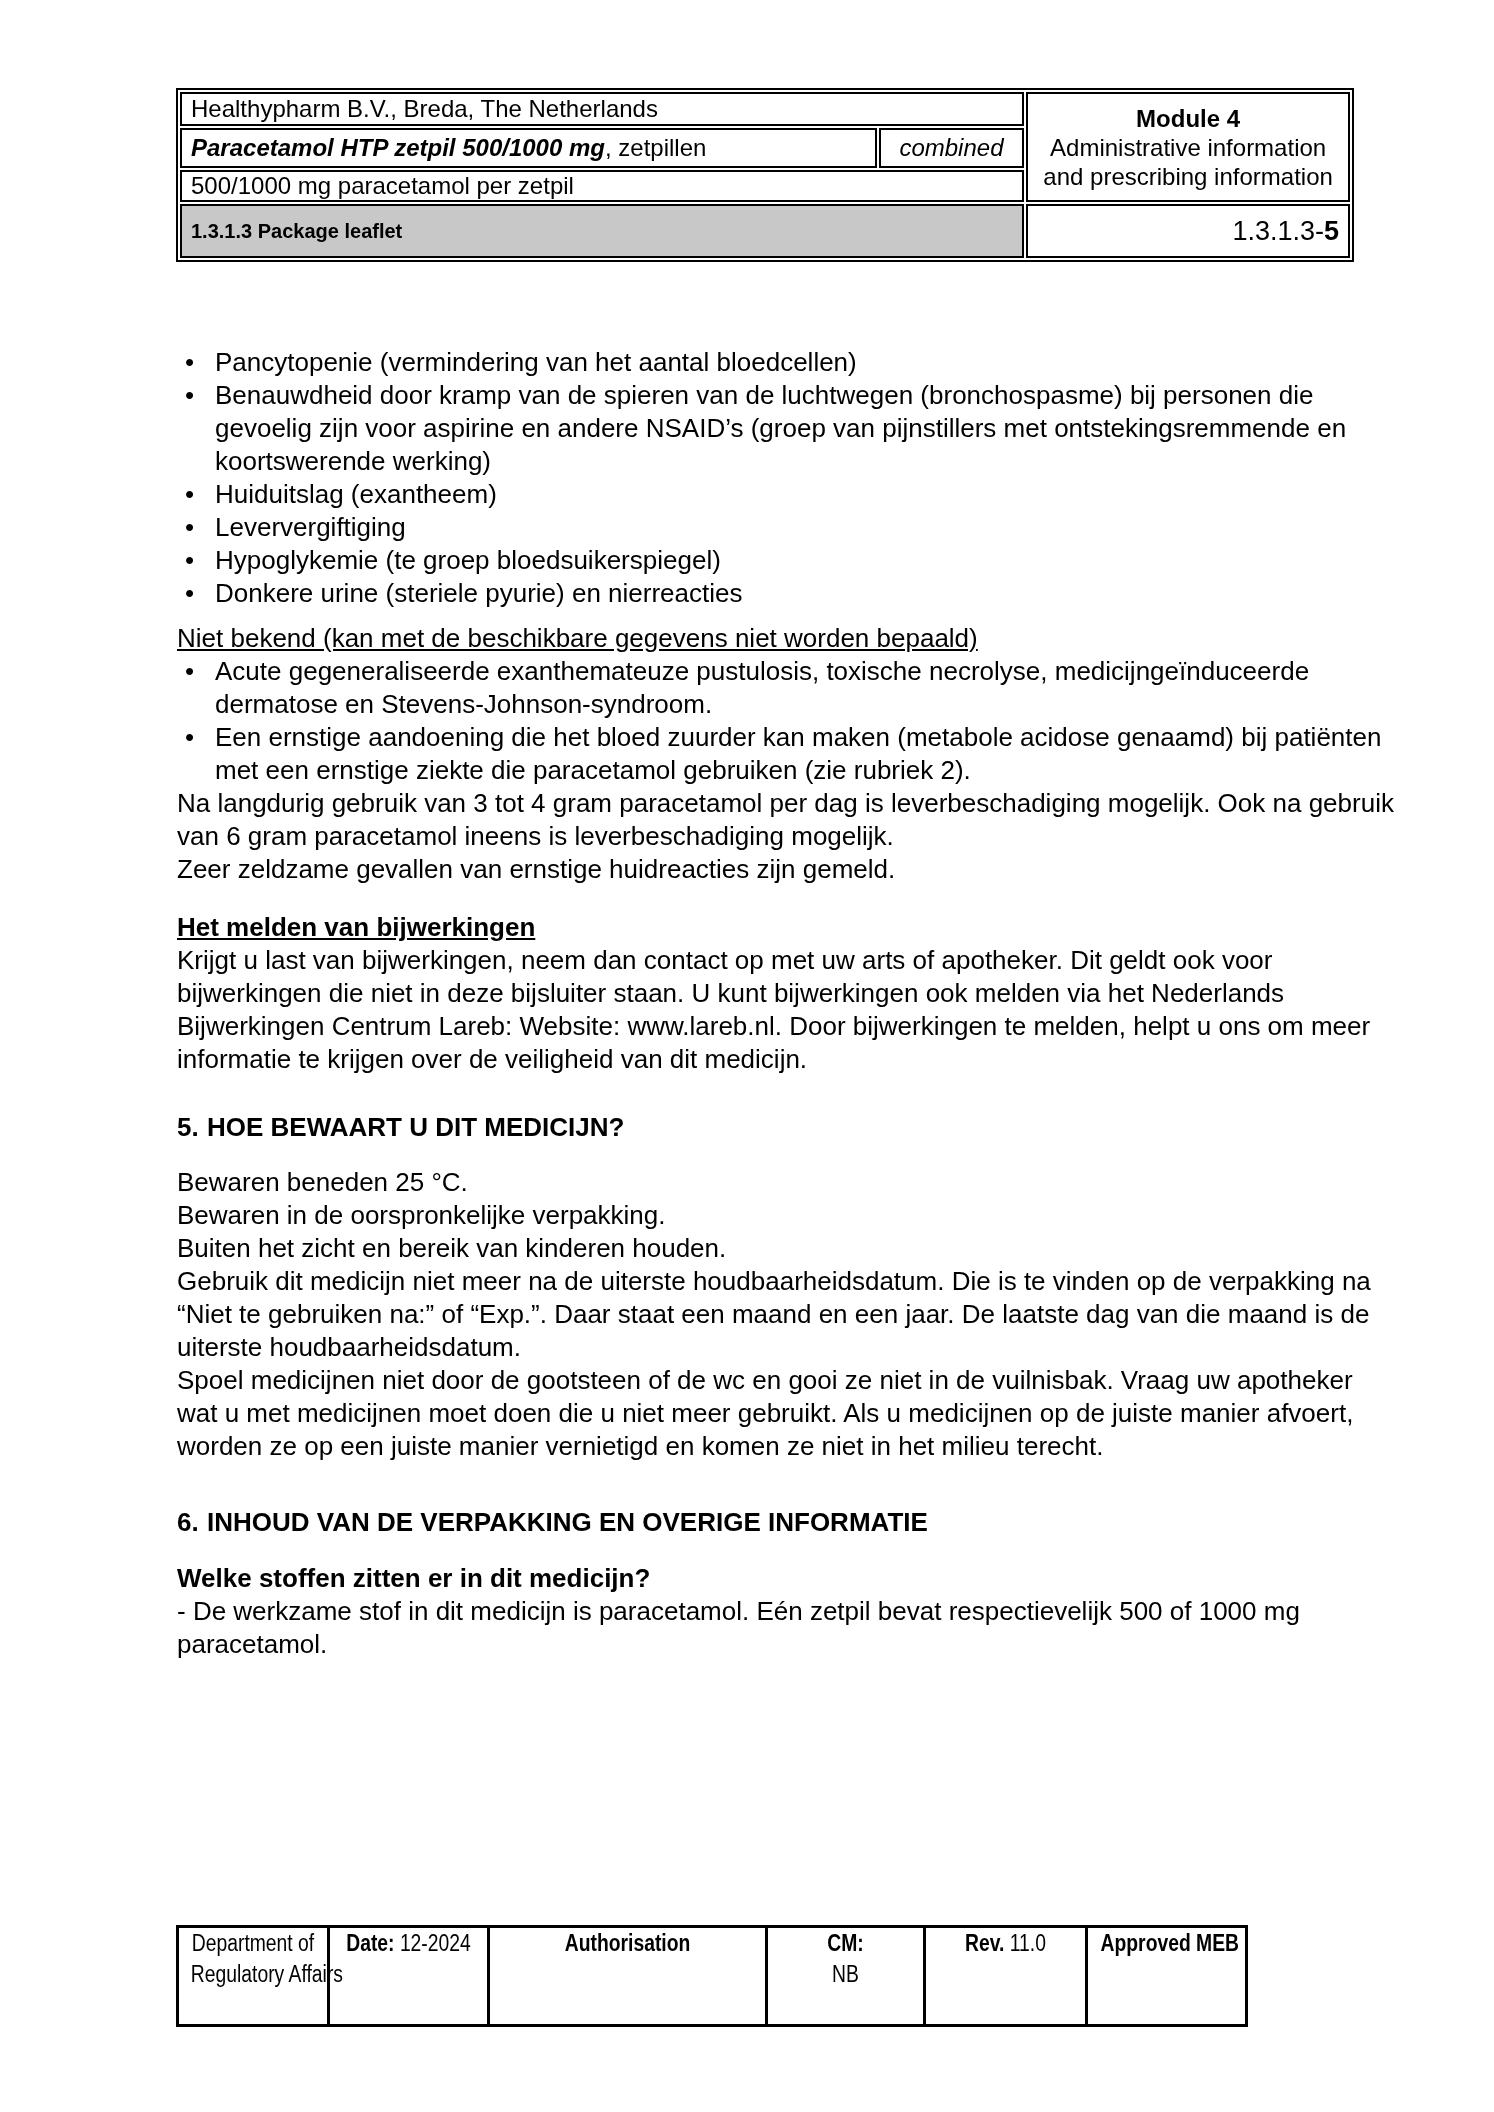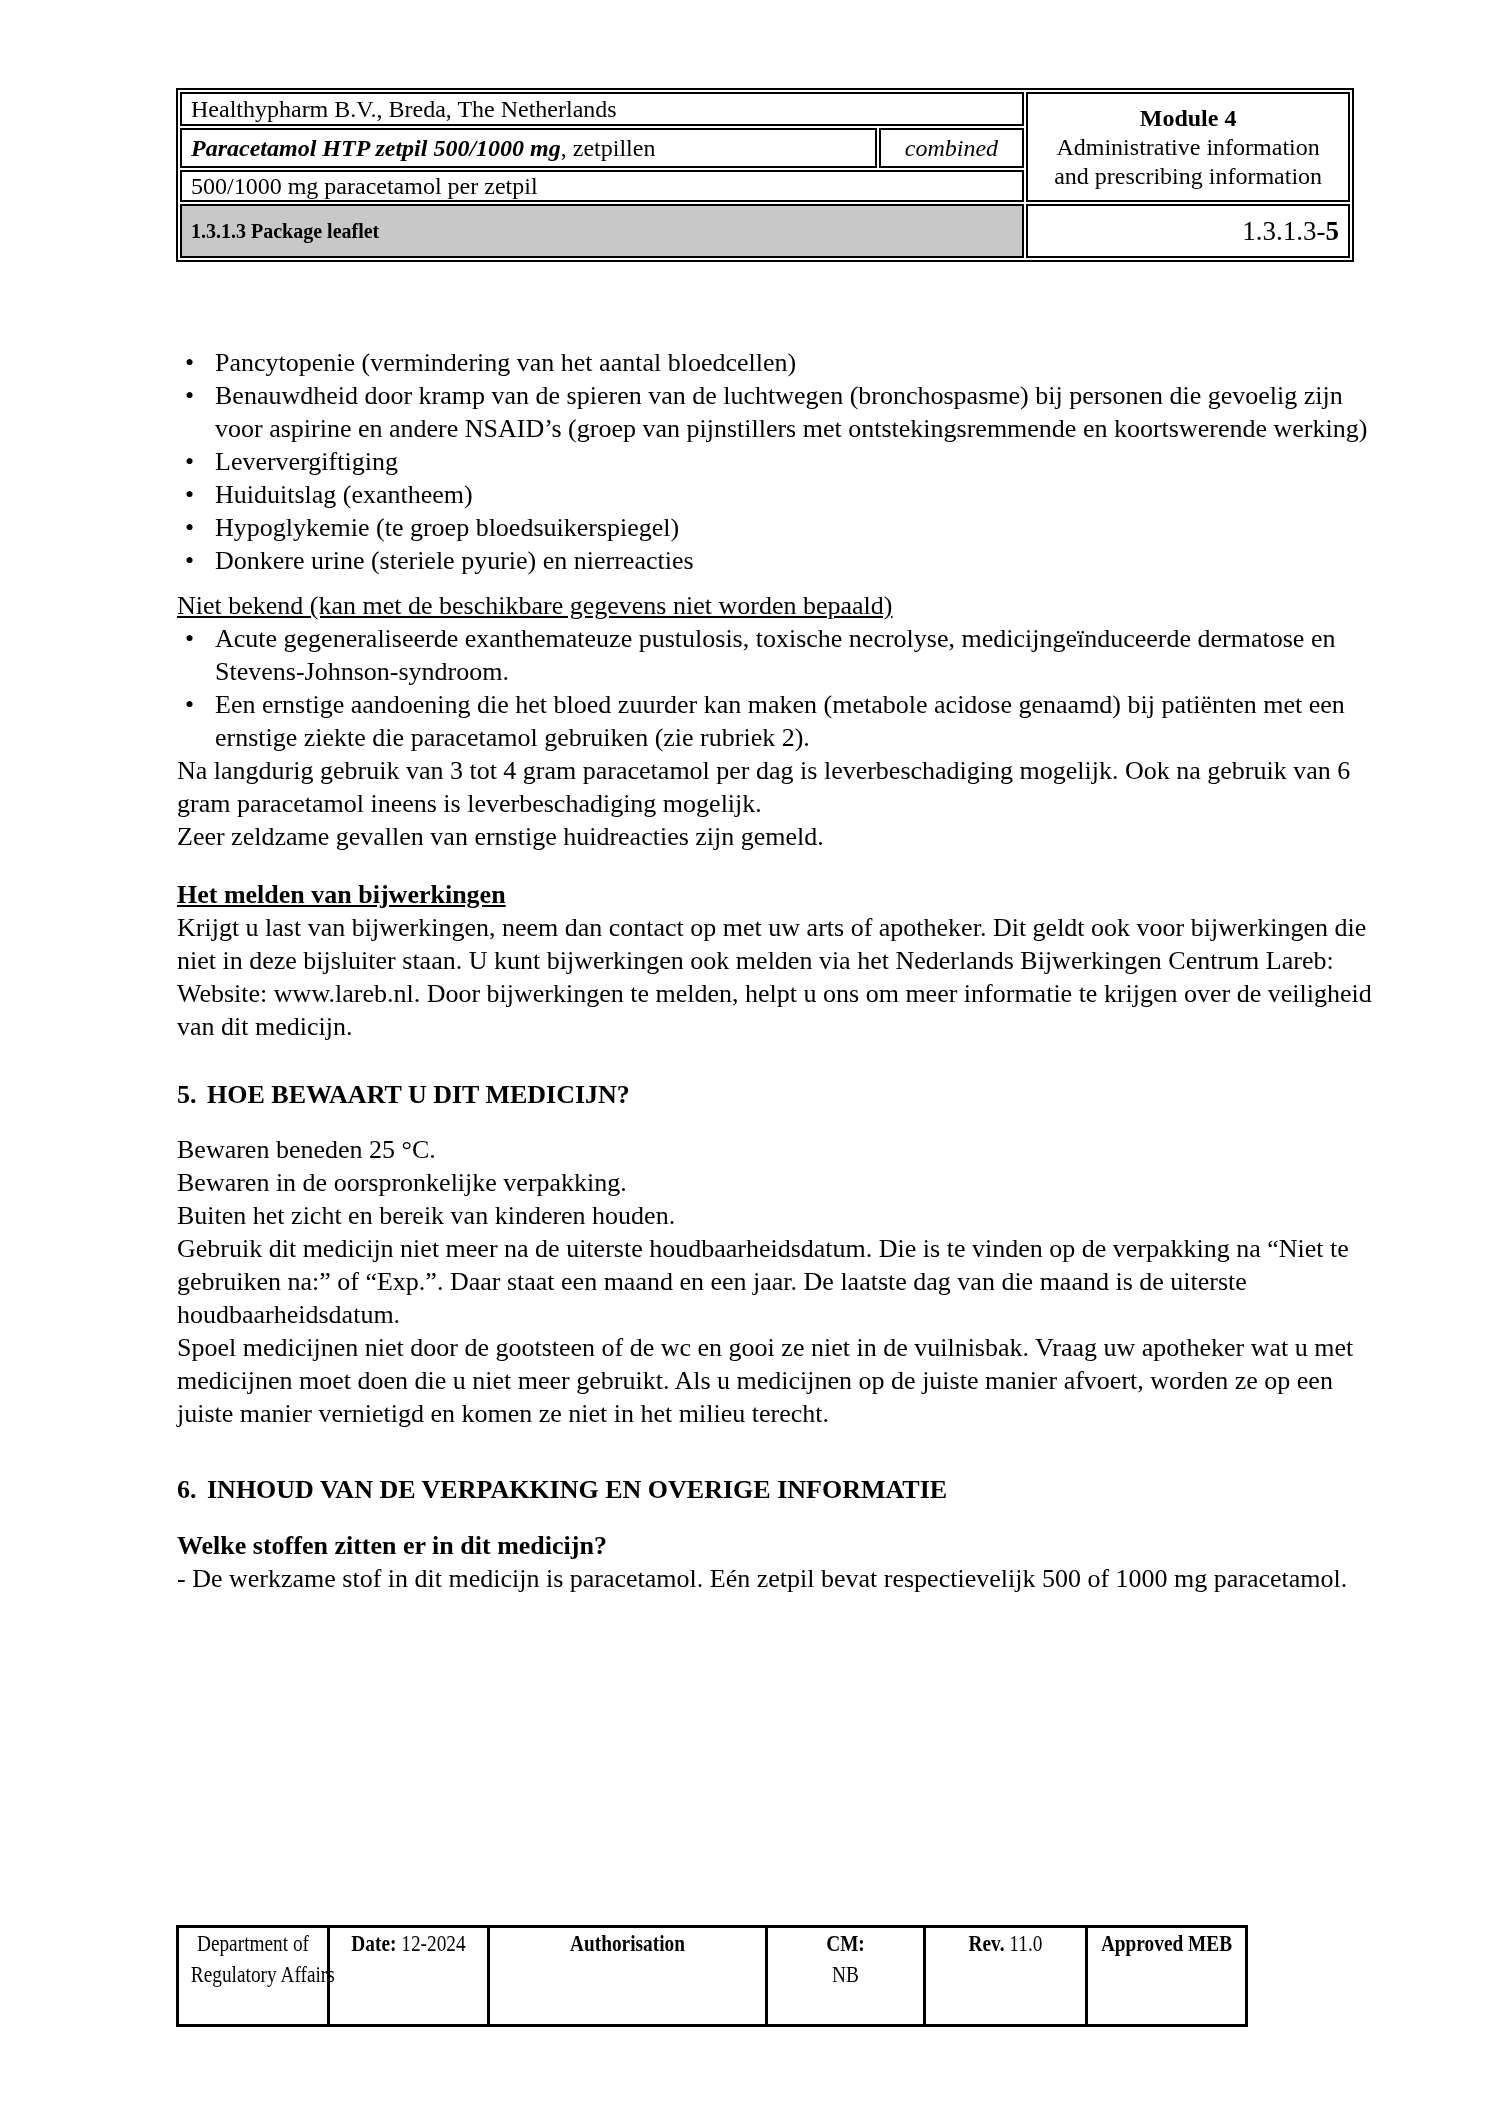--- a/index.html
+++ b/index.html
@@ -1,20 +1,20 @@
 <!DOCTYPE html>
 <html><head>
 <meta charset="utf-8">
 <style>
   html,body{margin:0;padding:0;background:#fff;}
   .page{
     position:relative;
     width:1402px;height:2112px;
     background:#ffffff;
-    font-family:Liberation Serif, serif;
+    font-family:Liberation Sans, sans-serif;
     color:#000;
     overflow:hidden;
   }
   
   table.hdr{
     position:absolute;left:176px;top:88px;
     width:1178px;
     border:2px solid #000;
     border-collapse:separate;border-spacing:2px;
     font-size:24px;line-height:28px;
@@ -100,22 +100,22 @@
       </td>
     </tr>
   </tbody>
     </table>
 
   <div class="content">
 
     <ul class="blist">
       <li>Pancytopenie (vermindering van het aantal bloedcellen)</li>
       <li>Benauwdheid door kramp van de spieren van de luchtwegen (bronchospasme) bij personen die gevoelig zijn voor aspirine en andere NSAID’s (groep van pijnstillers met ontstekingsremmende en koortswerende werking)</li>
+      <li>Huiduitslag (exantheem)</li>
       <li>Leververgiftiging</li>
-      <li>Huiduitslag (exantheem)</li>
       <li>Hypoglykemie (te groep bloedsuikerspiegel)</li>
       <li>Donkere urine (steriele pyurie) en nierreacties</li>
     </ul>
 
     <div class="u m12">Niet bekend (kan met de beschikbare gegevens niet worden bepaald)</div>
 
     <ul class="blist">
       <li>Acute gegeneraliseerde exanthemateuze pustulosis, toxische necrolyse, medicijngeïnduceerde dermatose en Stevens-Johnson-syndroom.</li>
       <li>Een ernstige aandoening die het bloed zuurder kan maken (metabole acidose genaamd) bij patiënten met een ernstige ziekte die paracetamol gebruiken (zie rubriek 2).</li>
     </ul>

